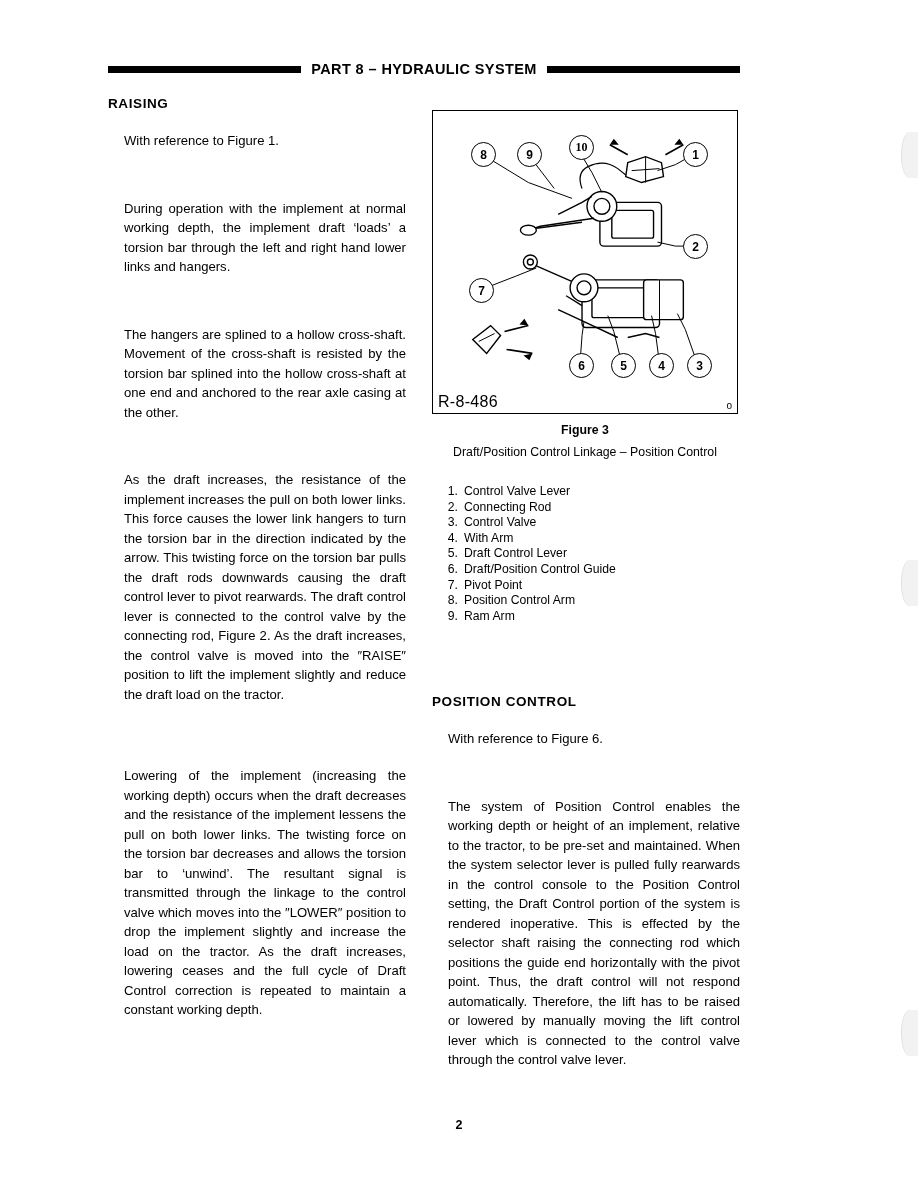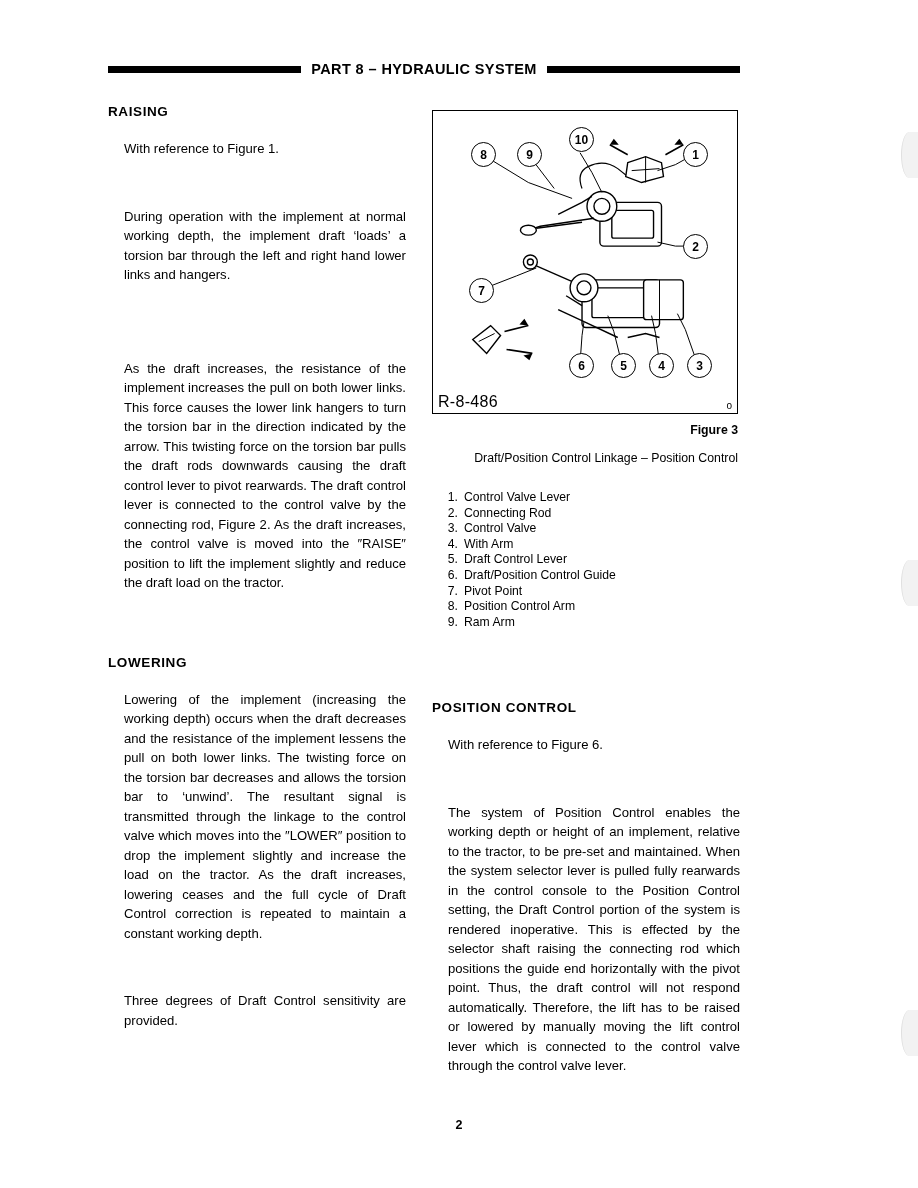--- a/index.html
+++ b/index.html
@@ -45,21 +45,21 @@
     font-size: 14.5px;
     font-weight: bold;
     letter-spacing: 0.4px;
     white-space: nowrap;
   }
 
   
   .col-left {
     position: absolute;
     left: 108px;
-    top: 104px;
+    top: 96px;
     width: 298px;
   }
   .col-right {
     position: absolute;
     left: 432px;
     top: 110px;
     width: 308px;
   }
 
   h2.section-title {
@@ -117,32 +117,32 @@
   }
   .fig-svg {
     position: absolute;
     left: 0; top: 0;
     width: 100%;
     height: 100%;
   }
 
   .figure-caption {
     width: 306px;
-    text-align: right;
+    text-align: center;
     margin-top: 9px;
   }
   .figure-caption .fig-num {
     font-size: 12.3px;
     font-weight: bold;
     display: block;
   }
   .figure-caption .fig-desc {
     font-size: 12.3px;
     display: block;
-    margin-top: 14px;
+    margin-top: 8px;
   }
 
   
   .legend {
     margin: 25px 0 0 0;
     padding: 0;
     list-style: none;
   }
   .legend li {
     font-size: 12.2px;
@@ -193,29 +193,28 @@
     <div class="header-title">PART 8 – HYDRAULIC SYSTEM</div>
     <div class="header-rule right"></div>
   </div>
 
   <div class="col-left">
     <h2 class="section-title">RAISING</h2>
     <p class="para">With reference to Figure 1.</p>
     <div class="gap-lg"></div>
     <p class="para">During operation with the implement at normal working depth, the implement draft ‘loads’ a torsion bar through the left and right hand lower links and hangers.</p>
     <div class="gap-lg"></div>
+    <p class="para">The hangers are splined to a hollow cross-shaft. Movement of the cross-shaft is resisted by the torsion bar splined into the hollow cross-shaft at one end and anchored to the rear axle casing at the other.</p>
     <div class="gap-lg"></div>
     <p class="para">As the draft increases, the resistance of the implement increases the pull on both lower links. This force causes the lower link hangers to turn the torsion bar in the direction indicated by the arrow. This twisting force on the torsion bar pulls the draft rods downwards causing the draft control lever to pivot rearwards. The draft control lever is connected to the control valve by the connecting rod, Figure 2. As the draft increases, the control valve is moved into the ″RAISE″ position to lift the implement slightly and reduce the draft load on the tractor.</p>
 
     <div style="height:40px;"></div>
 
-    <h2 class="section-title">LOWERING</h2>
     <p class="para">Lowering of the implement (increasing the working depth) occurs when the draft decreases and the resistance of the implement lessens the pull on both lower links. The twisting force on the torsion bar decreases and allows the torsion bar to ‘unwind’. The resultant signal is transmitted through the linkage to the control valve which moves into the ″LOWER″ position to drop the implement slightly and increase the load on the tractor. As the draft increases, lowering ceases and the full cycle of Draft Control correction is repeated to maintain a constant working depth.</p>
     <div class="gap-lg"></div>
-    <p class="para last">Three degrees of Draft Control sensitivity are provided.</p>
   </div>
 
   <div class="col-right">
 
     <div class="figure-box">
 
       <svg class="fig-svg" viewBox="0 0 306 304">
         <g stroke="#000" fill="none" stroke-width="1.4">
 
           <path d="M150 78 q-6 -16 6 -22 q16 -8 30 2 l10 8" stroke-width="1.2"></path>
@@ -269,21 +268,21 @@
           <path d="M48 180 L84 166 L104 158" stroke-width="1"></path>
           <path d="M148 254 L150 226 L152 212" stroke-width="1"></path>
           <path d="M190 254 L182 222 L176 206" stroke-width="1"></path>
           <path d="M228 254 L224 224 L220 206" stroke-width="1"></path>
           <path d="M266 254 L254 220 L246 204" stroke-width="1"></path>
         </g>
       </svg>
 
       <div class="callout" style="left:38px;  top:31px;">8</div>
       <div class="callout" style="left:84px;  top:31px;">9</div>
-      <div class="callout" style="left:136px; top:16px;">10</div>
+      <div class="callout" style="left:136px; top:24px;font-family:Liberation Serif, serif;">10</div>
       <div class="callout" style="left:250px; top:31px;">1</div>
       <div class="callout" style="left:250px; top:123px;">2</div>
       <div class="callout" style="left:36px;  top:167px;">7</div>
       <div class="callout" style="left:136px; top:242px;">6</div>
       <div class="callout" style="left:178px; top:242px;">5</div>
       <div class="callout" style="left:216px; top:242px;">4</div>
       <div class="callout" style="left:254px; top:242px;">3</div>
 
       <div class="fig-code">R-8-486</div>
       <div class="fig-mark">o</div>

